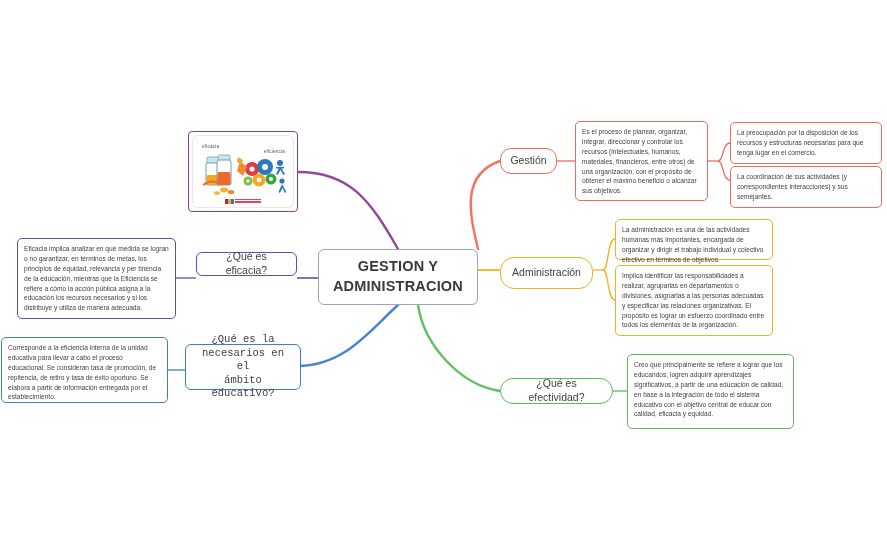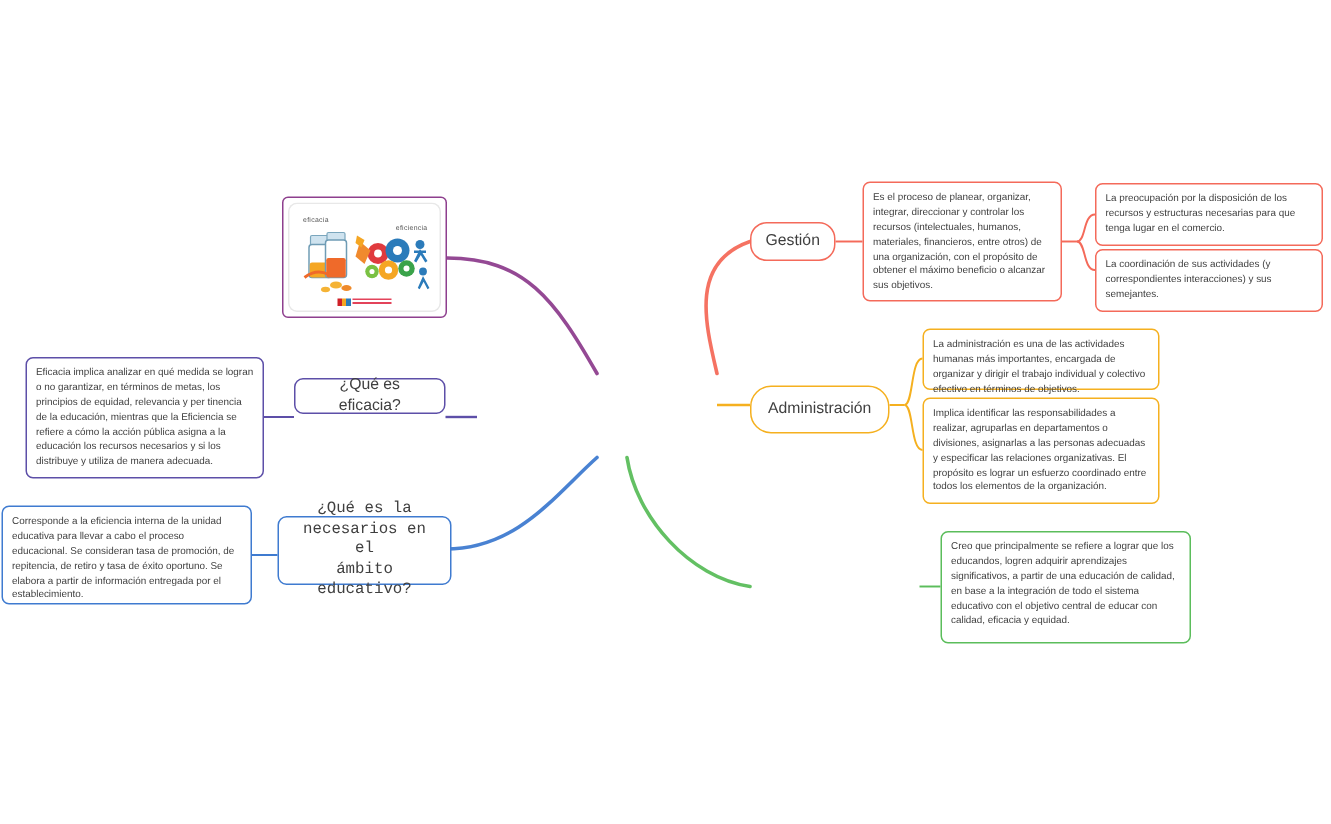--- a/index.html
+++ b/index.html
@@ -155,20 +155,26 @@
     <path d="M603,270 C609,270 607,239 615,239" fill="none" stroke="#f5b01f" stroke-width="1.3"></path>
     <path d="M603,270 C609,270 607,300 615,300" fill="none" stroke="#f5b01f" stroke-width="1.3"></path>
 
     <path d="M613,391 L627,391" fill="none" stroke="#5bbd5b" stroke-width="1.3"></path>
 
     <path d="M196,278 L176,278" fill="none" stroke="#5d4fa8" stroke-width="1.3"></path>
 
     <path d="M185,370 L168,370" fill="none" stroke="#3f7bd0" stroke-width="1.3"></path>
   </svg>
 
+  <div class="node root">
+    <div>
+      <span>GESTION Y</span><br>
+      <span>ADMINISTRACION</span>
+    </div>
+  </div>
 
   <div class="node imgnode">
     <div class="imgcard">
       <span class="img-label" style="left:10px; top:9px;">eficacia</span>
       <span class="img-label" style="right:9px; top:14px;">eficiencia</span>
 
       <svg class="art" style="left:6px; top:16px;" width="48" height="46" viewBox="0 0 48 46">
         <rect x="9" y="6" width="13" height="7" rx="1" fill="#cfe3ef" stroke="#7aa6bd" stroke-width="0.8"></rect>
         <rect x="8" y="12" width="15" height="22" rx="2" fill="#ffffff" stroke="#6f9cb5" stroke-width="1"></rect>
         <rect x="8.5" y="24" width="14" height="10" rx="1.5" fill="#f5a623"></rect>
@@ -236,20 +242,23 @@
   </div>
 
   <div class="node note" style="left:615px; top:219px; width:158px; height:41px; border-color:#f5b01f;">
     <span>La administración es una de las actividades humanas más importantes, encargada de organizar y dirigir el trabajo individual y colectivo efectivo en términos de objetivos.</span>
   </div>
 
   <div class="node note" style="left:615px; top:265px; width:158px; height:71px; border-color:#f5b01f;">
     <span>Implica identificar las responsabilidades a realizar, agruparlas en departamentos o divisiones, asignarlas a las personas adecuadas y especificar las relaciones organizativas. El propósito es lograr un esfuerzo coordinado entre todos los elementos de la organización.</span>
   </div>
 
+  <div class="node branch pill" style="left:500px; top:378px; width:113px; height:26px; border-color:#5bbd5b;">
+    <span>¿Qué es efectividad?</span>
+  </div>
 
   <div class="node note" style="left:627px; top:354px; width:167px; height:75px; border-color:#5bbd5b;">
     <span>Creo que principalmente se refiere a lograr que los educandos, logren adquirir aprendizajes significativos, a partir de una educación de calidad, en base a la integración de todo el sistema educativo con el objetivo central de educar con calidad, eficacia y equidad.</span>
   </div>
 
   <div class="node branch" style="left:196px; top:252px; width:101px; height:24px; border-color:#5d4fa8;">
     <span>¿Qué es eficacia?</span>
   </div>
 
   <div class="node note" style="left:17px; top:238px; width:159px; height:81px; border-color:#5d4fa8;">

